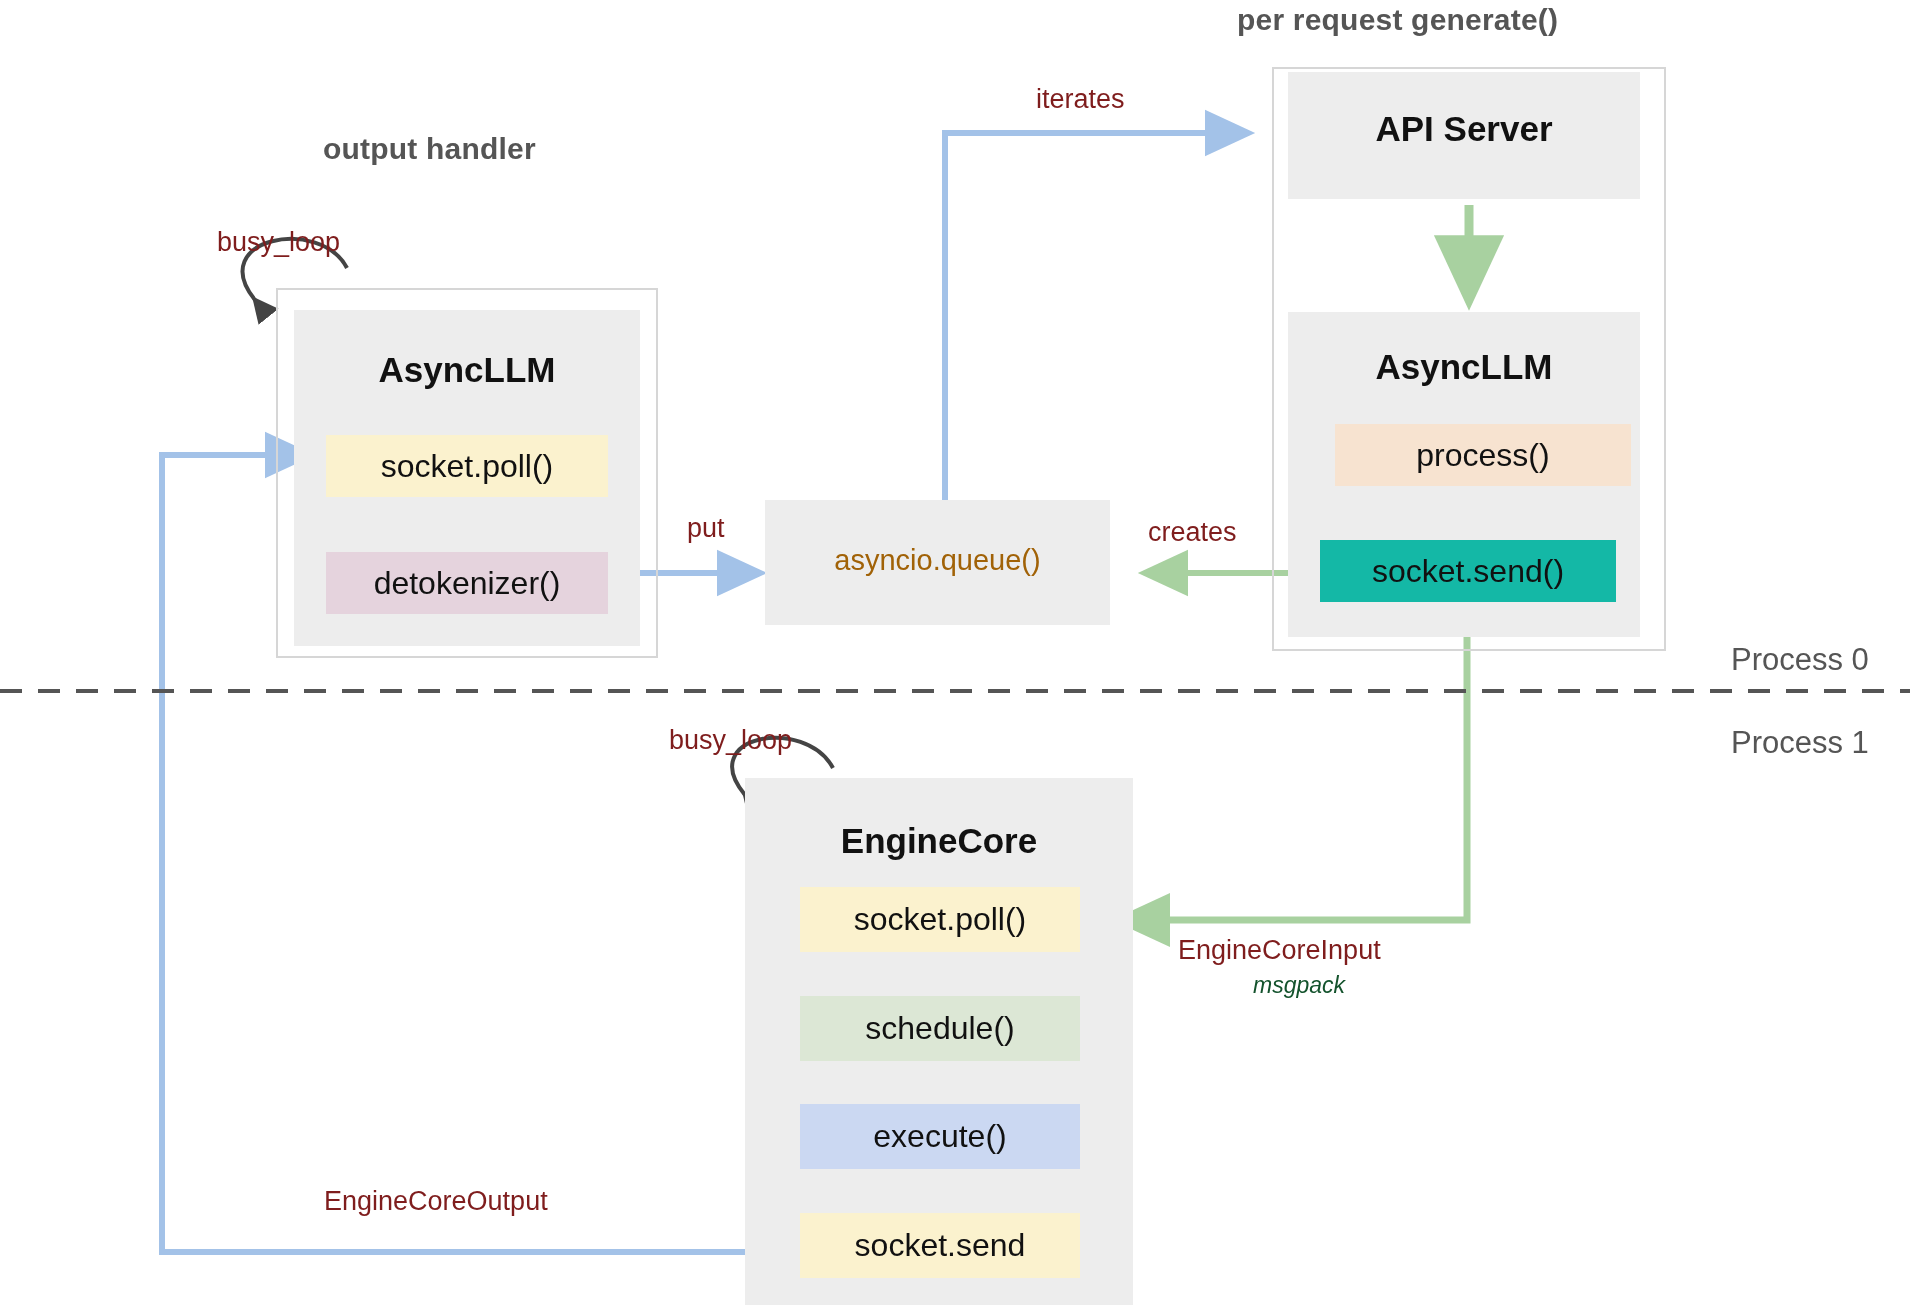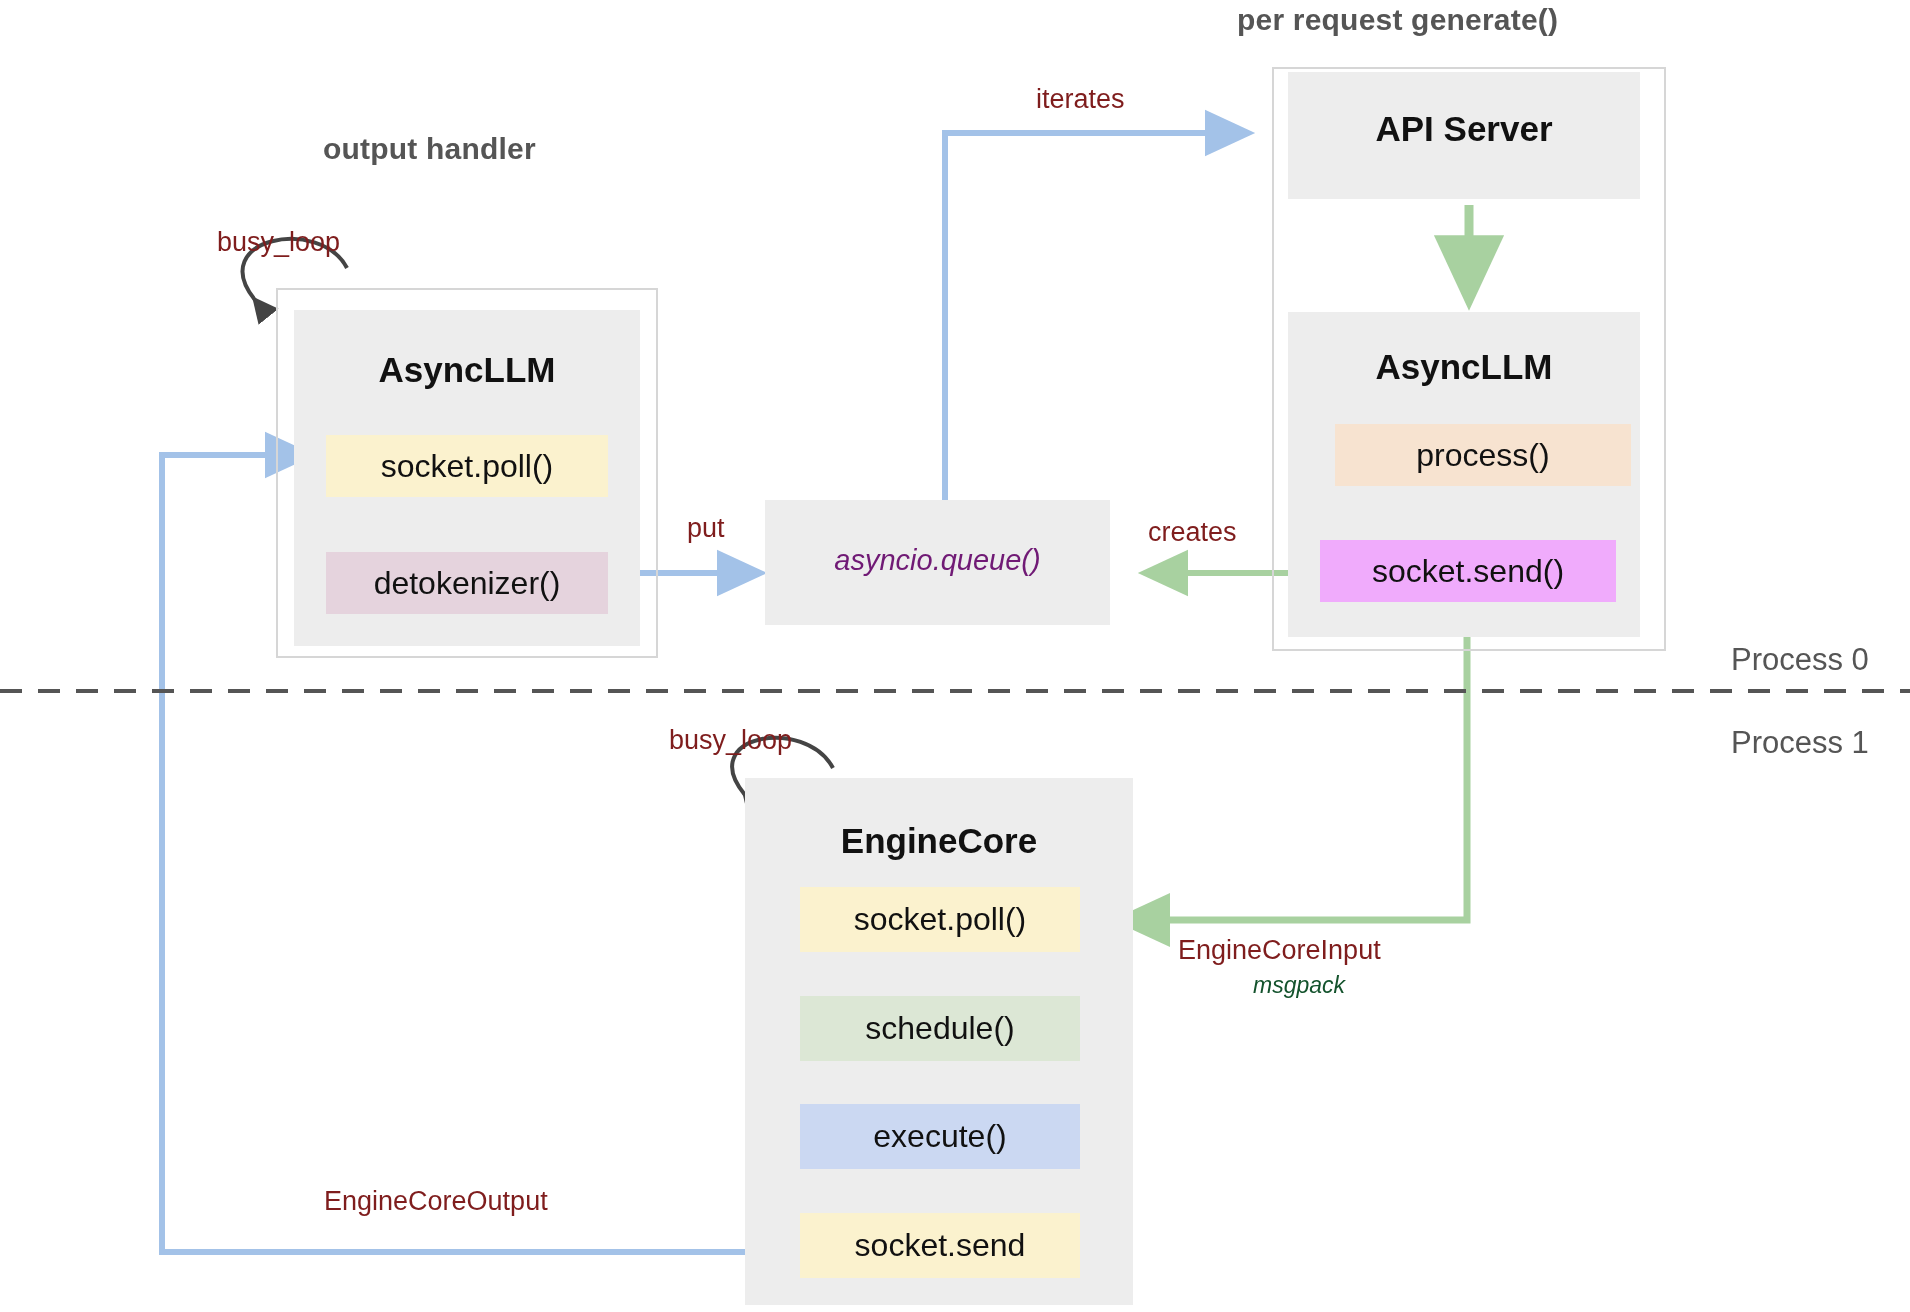--- a/index.html
+++ b/index.html
@@ -47,23 +47,22 @@
     font-size: 35px;
     color: #111111;
     white-space: nowrap;
   }
   .plain-node-label {
     position: absolute;
     left: 0;
     width: 100%;
     text-align: center;
     font-size: 29px;
-    color: #701a75;
-    white-space: nowrap;
-    font-style: italic;
+    color: #a16207;
+    white-space: nowrap;
   }
 
   
   .chip {
     display: flex;
     align-items: center;
     justify-content: center;
     font-size: 32px;
     color: #111111;
     white-space: nowrap;
@@ -166,21 +165,21 @@
 
   <div class="abs node" style="left:1288px; top:72px; width:352px; height:127px;">
     <div class="node-title" style="top:37px;">API Server</div>
   </div>
 
   <div class="abs node" style="left:1288px; top:312px; width:352px; height:325px;">
     <div class="node-title" style="top:35px;">AsyncLLM</div>
     <div class="chip abs" style="left:32px; top:112px; width:296px; height:62px; background:#F7E3D0;margin-left:15px;">
       <span>process()</span>
     </div>
-    <div class="chip abs" style="left:32px; top:228px; width:296px; height:62px; background:#f0abfc;">
+    <div class="chip abs" style="left:32px; top:228px; width:296px; height:62px; background:#14b8a6;">
       <span>socket.send()</span>
     </div>
   </div>
 
   <div class="abs process-label" style="left:1731px; top:624px;">Process 0</div>
   <div class="abs process-label" style="left:1731px; top:707px;">Process 1</div>
 
   <div class="abs node" style="left:745px; top:778px; width:388px; height:527px;">
     <div class="node-title" style="top:43px;">EngineCore</div>
     <div class="chip abs" style="left:55px; top:109px; width:280px; height:65px; background:#FBF2CE;">

